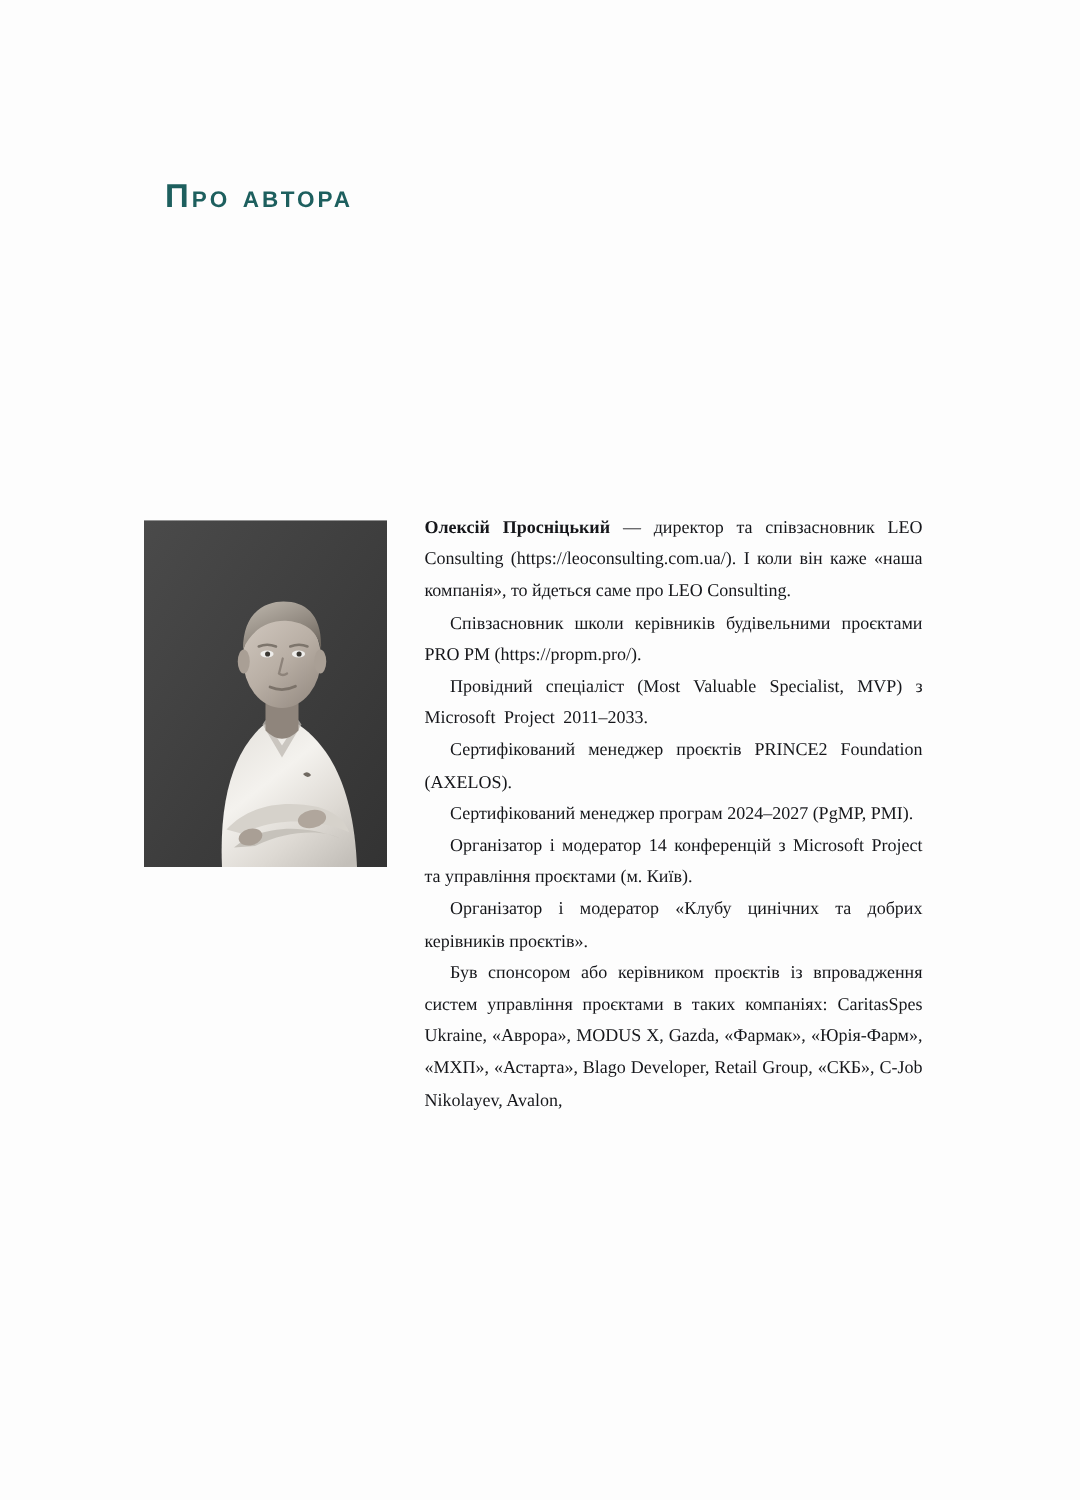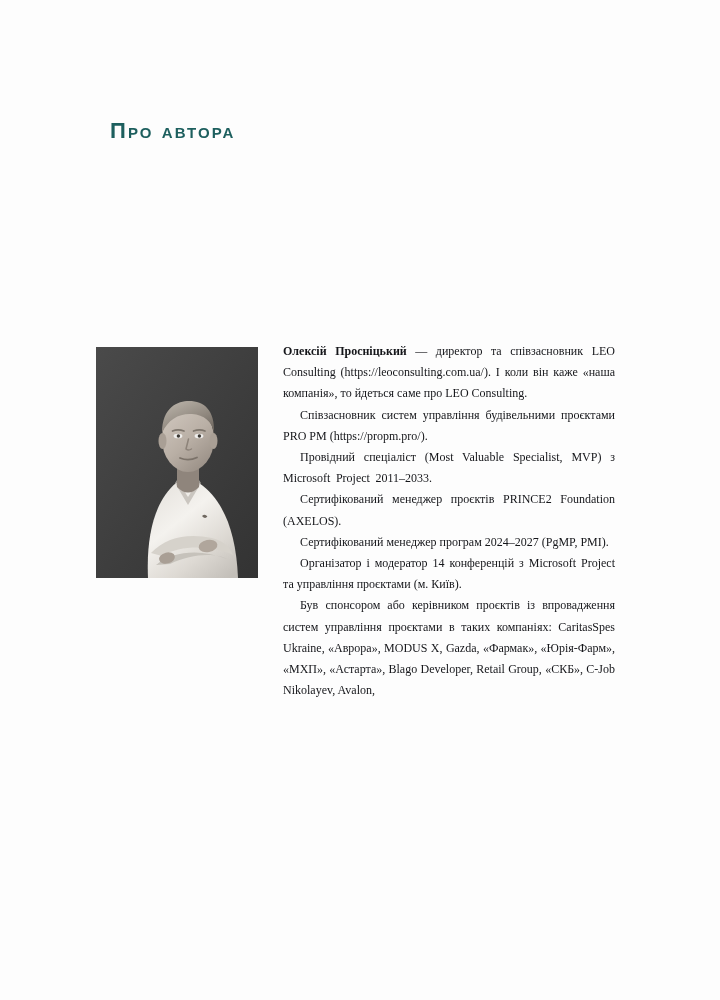--- a/index.html
+++ b/index.html
@@ -164,25 +164,26 @@
       <ellipse cx="71" cy="211" rx="8" ry="5.5" fill="#a99f95" transform="rotate(-14 71 211)"></ellipse>
 
       <path d="M106 169 q3 -2.6 5.4 0.6 q-2.4 3 -5.4 -0.6 Z" fill="#6f6860"></path>
     </svg>
   </figure>
 
   <div class="bio-column">
     <p class="first">
       <span class="author-name">Олексій Просніцький</span><span> — директор та співзасновник LEO Consulting (https://leoconsulting.com.ua/). І коли він каже «наша компанія», то йдеться саме про LEO Consulting.</span>
     </p>
-    <p><span>Співзасновник систем управління будівельними проєктами PRO PM (https://propm.pro/).</span></p>
+    <p><span>Співзасновник школи керівників будівельними проєктами PRO PM (https://propm.pro/).</span></p>
     <p class="tight-spaced"><span>Провідний спеціаліст (Most Valuable Specialist, MVP) з Microsoft Project 2011–2033.</span></p>
     <p class="tight-spaced"><span>Сертифікований менеджер проєктів PRINCE2 Foundation (AXELOS).</span></p>
     <p><span>Сертифікований менеджер програм 2024–2027 (PgMP, PMI).</span></p>
     <p><span>Організатор і модератор 14 конференцій з Microsoft Project та управління проєктами (м. Київ).</span></p>
+    <p><span>Організатор і модератор «Клубу цинічних та добрих керівників проєктів».</span></p>
     <p><span>Був спонсором або керівником проєктів із впровадження систем управління проєктами в таких компаніях: CaritasSpes Ukraine, «Аврора», MODUS X, Gazda, «Фармак», «Юрія-Фарм», «МХП», «Астарта», Blago Developer, Retail Group, «СКБ», C-Job Nikolayev, Avalon,</span></p>
   </div>
 
   <div class="page-number">
     <span>11</span>
   </div>
 
 </div>
 
 </body></html>

